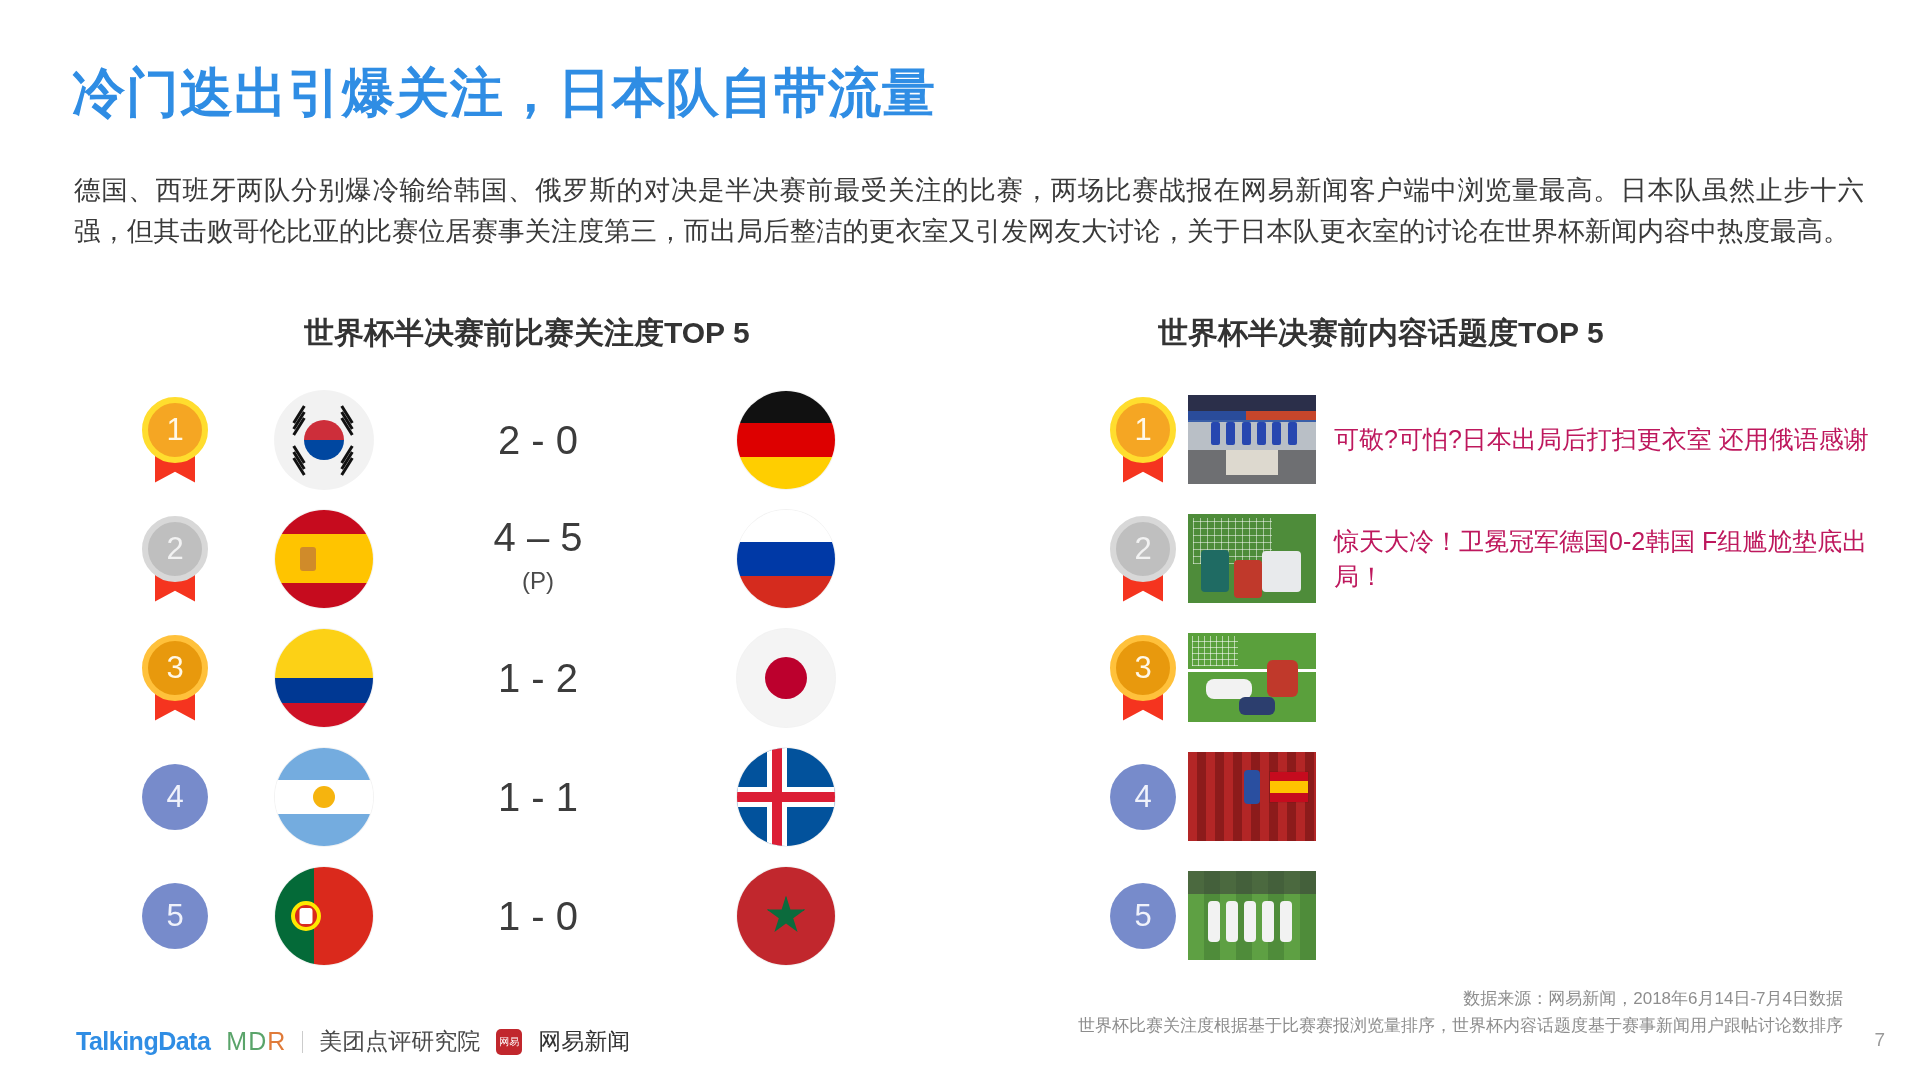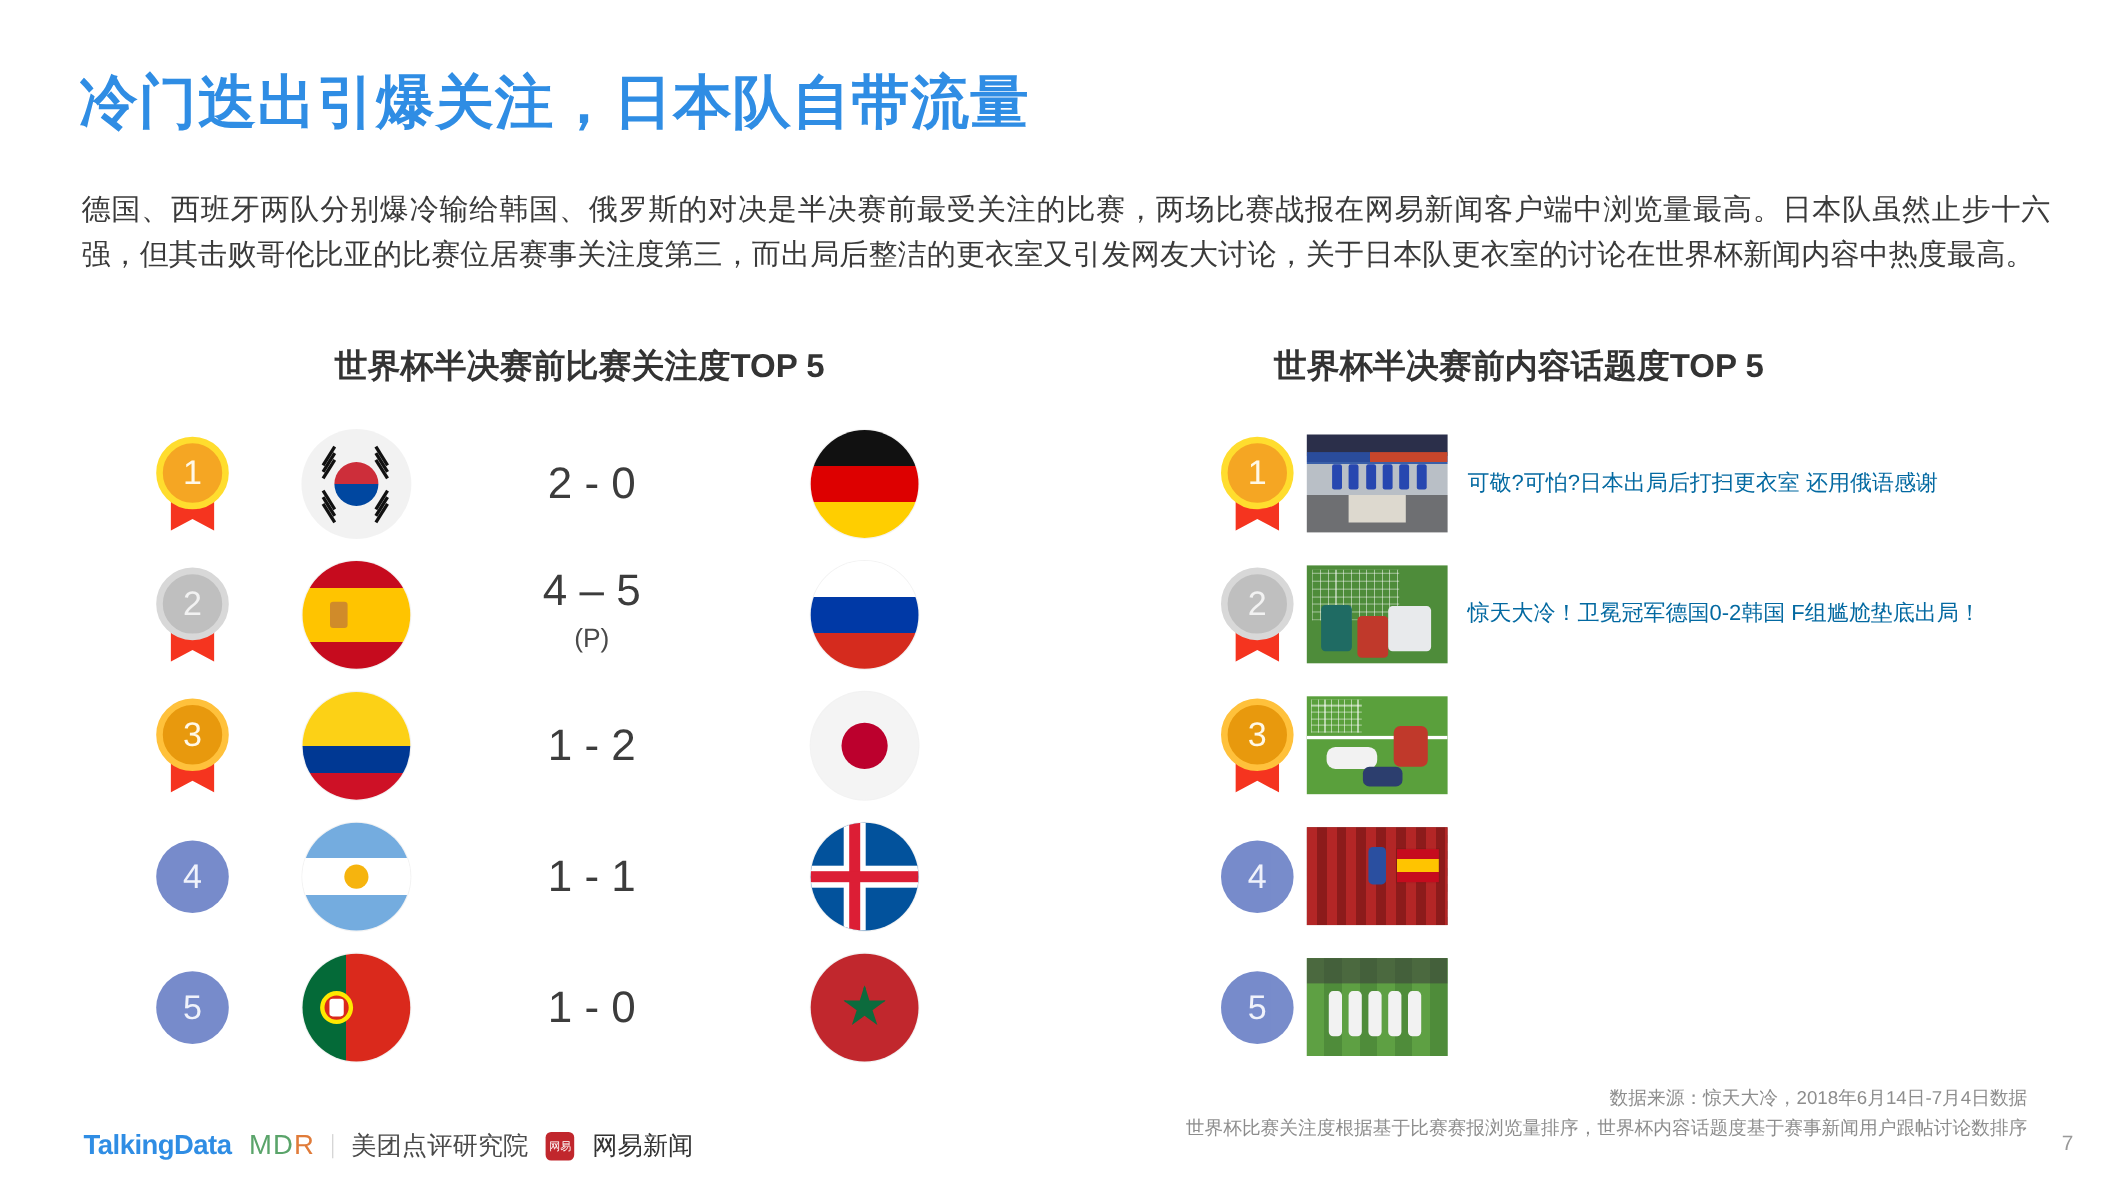--- a/index.html
+++ b/index.html
@@ -107,21 +107,21 @@
 
   
   .news-list { position: absolute; left: 1098px; top: 380px; width: 790px; }
   .news-row { position: relative; height: 119px; display: flex; align-items: center; }
   .news-rank { width: 90px; display: flex; justify-content: center; align-items: center; }
   .thumb {
     width: 128px; height: 89px; flex: 0 0 128px; margin-right: 18px;
     position: relative; overflow: hidden; background: #6d7b86;
   }
   .news-title {
-    flex: 1; font-size: 20px; line-height: 35px; color: #0369a1;
+    flex: 1; font-size: 25px; line-height: 35px; color: #be185d;
     padding-right: 6px;
   }
 
   
   .t1 { background: linear-gradient(180deg,#2b2f4a 0 22%, #3a5fa8 22% 30%, #c8452c 22% 30%, #b9bfc6 30% 62%, #6e6f72 62% 100%); }
   .t1 .bar { position:absolute; top:18%; left:0; width:100%; height:10%; background: linear-gradient(90deg,#2a4c9b 0 45%, #c7462b 45% 100%); }
   .t1 .seat { position:absolute; top:30%; width:9px; height:26%; background:#2747b0; border-radius:2px; }
   .t1 .table { position:absolute; left:30%; top:62%; width:40%; height:28%; background:#ddd9cf; }
 
   .t2 { background: linear-gradient(180deg,#4e8c3a 0 100%); }
@@ -393,21 +393,21 @@
           <div class="ppl" style="left:30%"></div>
         <div class="ppl" style="left:44%"></div>
           <div class="ppl" style="left:58%"></div>
         <div class="ppl" style="left:72%"></div>
       </div>
     </div>
 
   </div>
 
   <div class="source">
-    <div>数据来源：惊天大冷，2018年6月14日-7月4日数据</div>
+    <div>数据来源：网易新闻，2018年6月14日-7月4日数据</div>
     <div>世界杯比赛关注度根据基于比赛赛报浏览量排序，世界杯内容话题度基于赛事新闻用户跟帖讨论数排序</div>
   </div>
   <div class="page-no">7</div>
 
   <div class="logos">
     <span class="logo-td">TalkingData</span>
     <span class="logo-mdr"><span>MD</span><span class="r">R</span></span>
     <span class="logo-sep"></span>
     <span class="logo-mt">美团点评研究院</span>
     <span class="logo-ntes-mark">网易</span>

